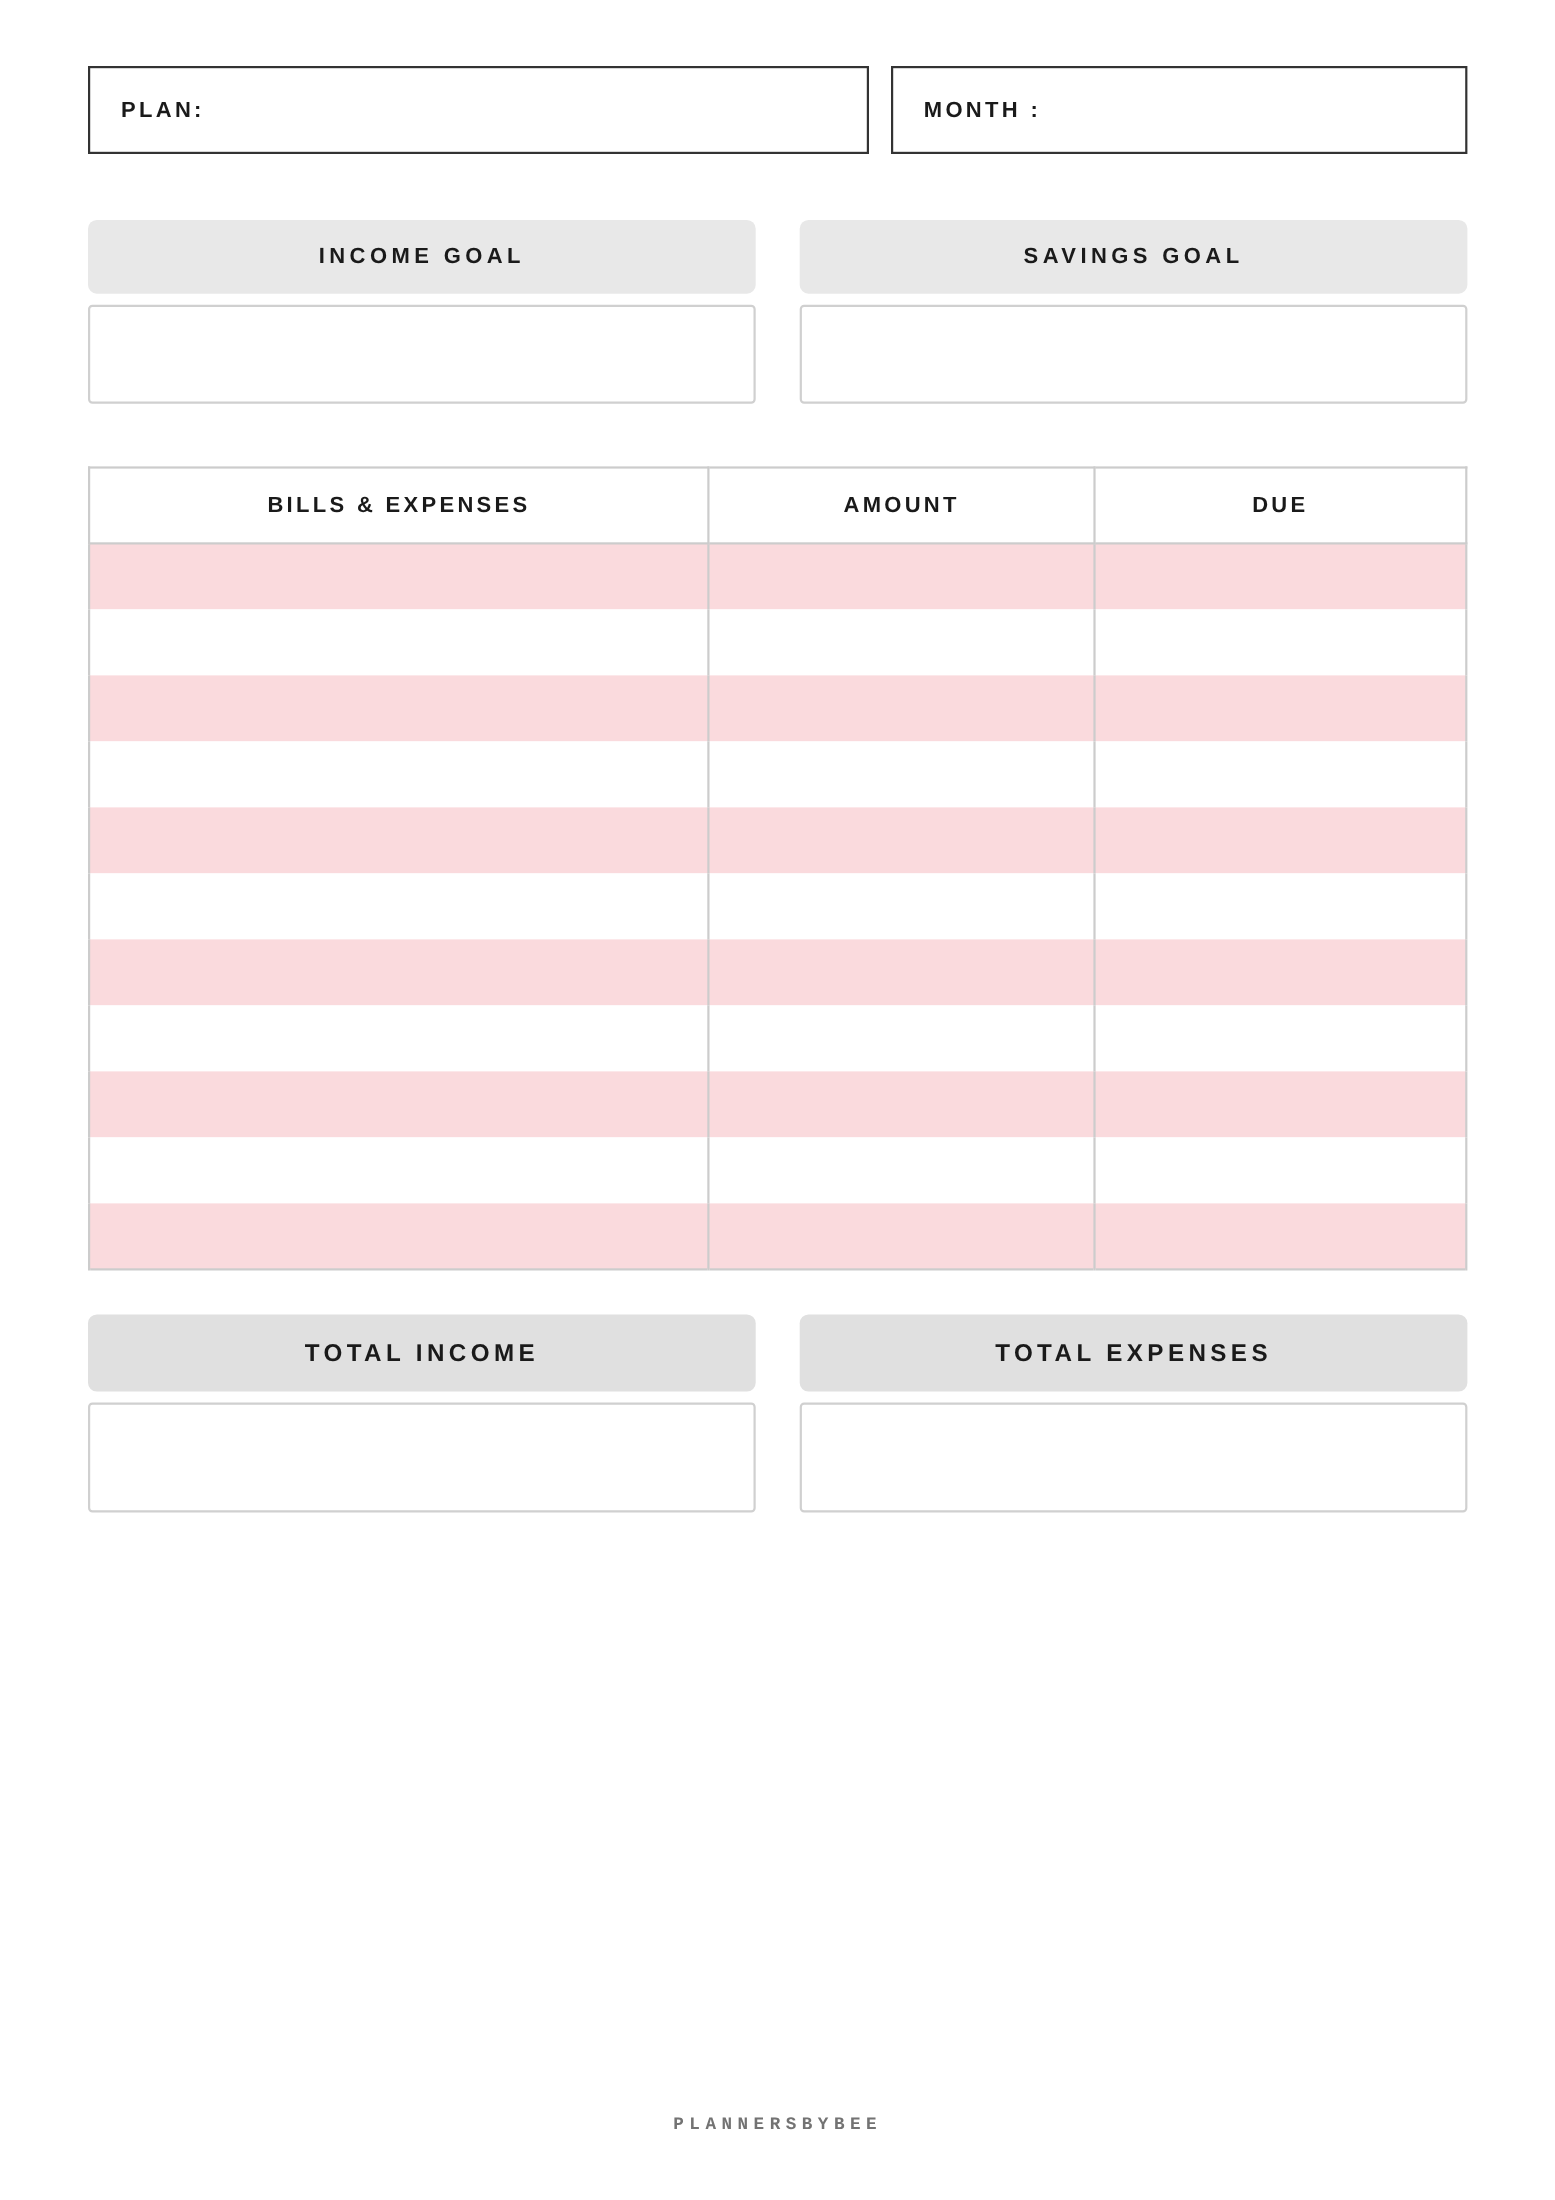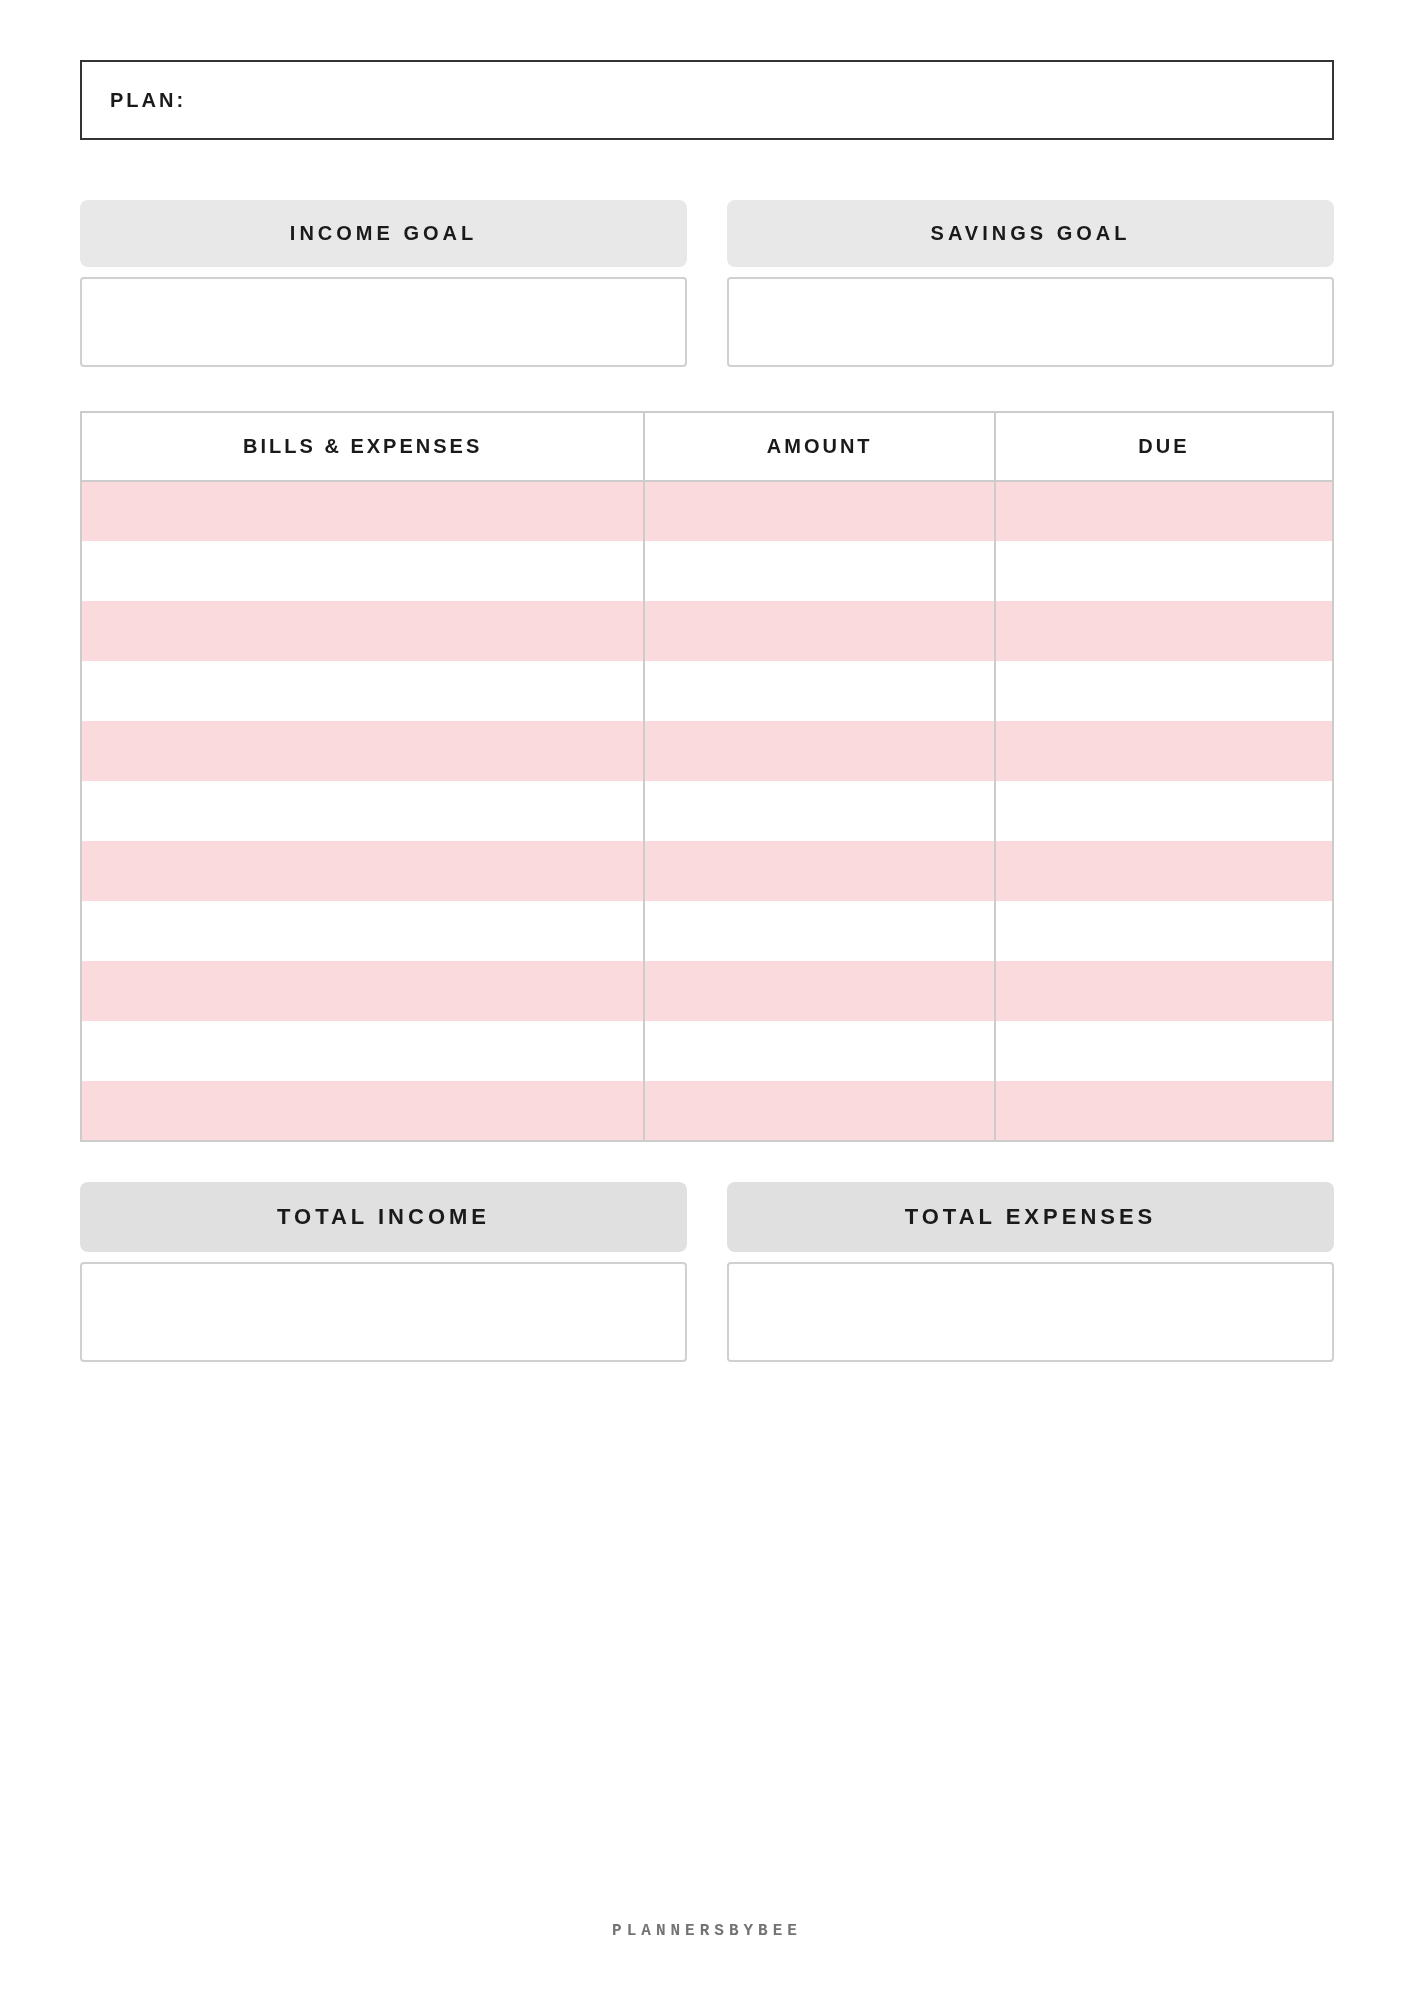--- a/index.html
+++ b/index.html
@@ -68,21 +68,21 @@
       font-size: 20px;
       font-weight: 700;
       letter-spacing: 3px;
       color: #1a1a1a;
       text-transform: uppercase;
     }
 
     
     .goals-section {
       width: 100%;
-      margin-bottom: 44px;
+      margin-bottom: 57px;
     }
 
     .goals-header-row {
       display: flex;
       width: 100%;
       gap: 40px;
       margin-bottom: 10px;
     }
 
     .goal-header {
@@ -229,20 +229,23 @@
   </style>
 </head>
 <body>
 
 <div class="page">
 
 
   <div class="plan-month-row">
     <div class="plan-box">
       <span class="field-label">PLAN:</span>
+    </div>
+    <div class="month-box">
+      <span class="field-label">MONTH :</span>
     </div>
   </div>
 
   <div class="goals-section">
     <div class="goals-header-row">
       <div class="goal-header">
         <span class="goal-header-label">INCOME GOAL</span>
       </div>
       <div class="goal-header">
         <span class="goal-header-label">SAVINGS GOAL</span>

